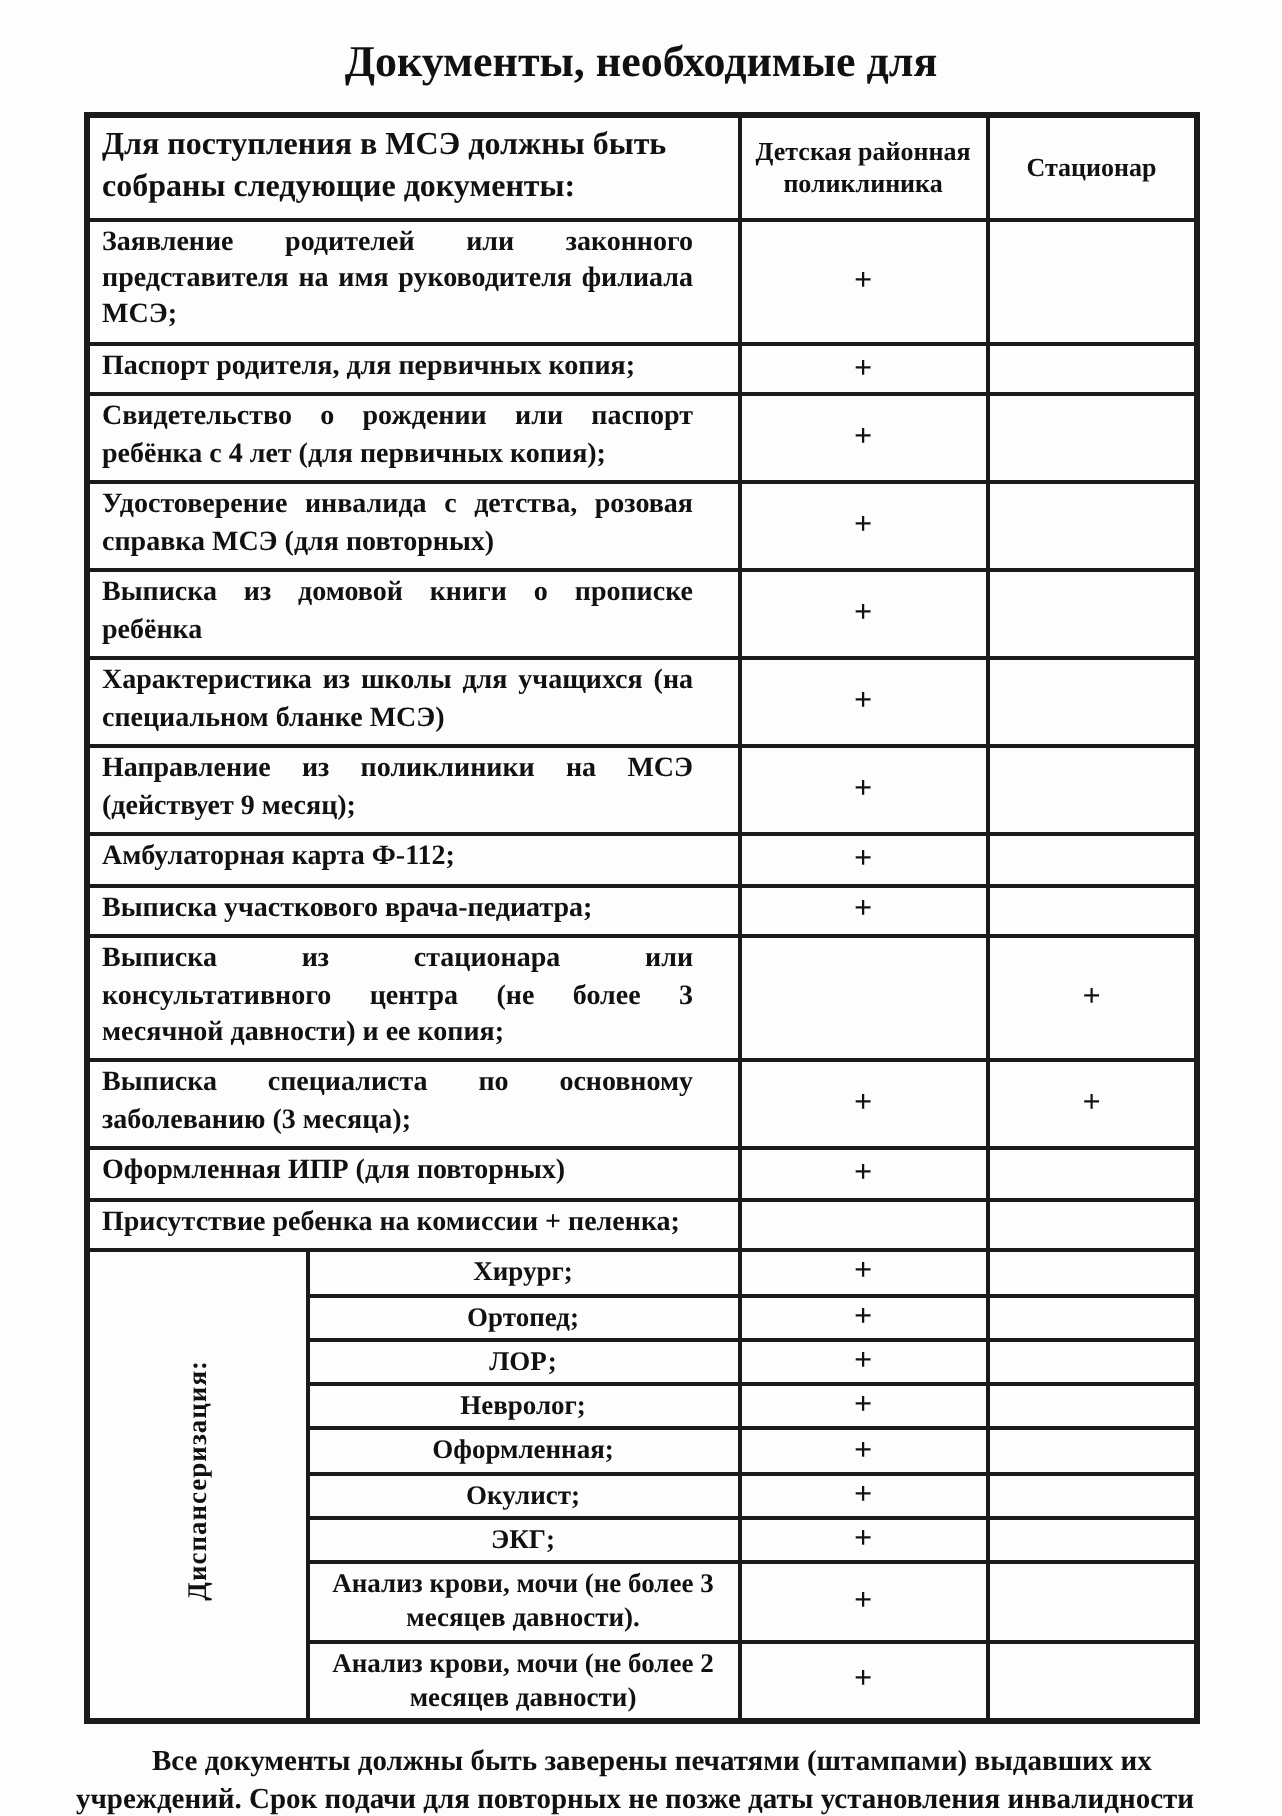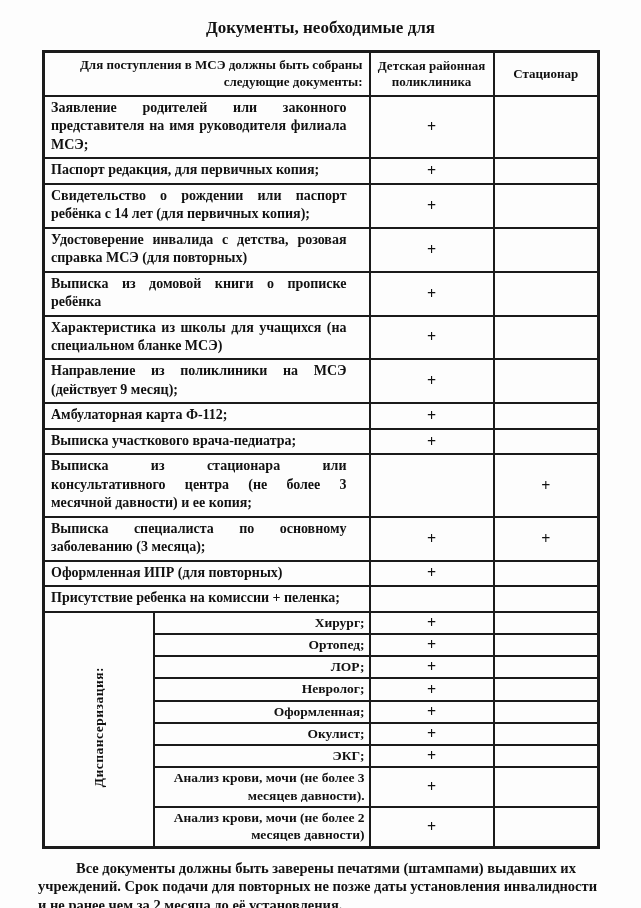--- a/index.html
+++ b/index.html
@@ -19,21 +19,21 @@
     width: 641px;
     min-height: 908px;
     box-sizing: border-box;
     padding-top: 18px;
   }
   .title-block {
     text-align: center;
     margin: 0 30px 12px 30px;
   }
   .title-line {
-    font-size: 17px;
+    font-size: 22px;
     line-height: 1.18;
   }
   .title-sub {
     font-size: 13px;
     line-height: 1.25;
     margin-top: 1px;
   }
   table.doc-table {
     border-collapse: collapse;
     table-layout: fixed;
@@ -41,22 +41,22 @@
     width: 555px;
     border: 3px solid #1b1b1b;
   }
   table.doc-table td, table.doc-table th {
     border: 2px solid #1b1b1b;
     vertical-align: middle;
     font-weight: 700;
     background: #fdfdfd;
   }
   th.hdr-docs {
-    font-size: 13px;
-    text-align: right;
+    font-size: 16px;
+    text-align: left;
     padding: 4px 6px;
     line-height: 1.3;
   }
   th.hdr-col {
     font-size: 13px;
     text-align: center;
     padding: 3px 4px;
     line-height: 1.25;
   }
   td.doc-cell {
@@ -65,21 +65,21 @@
     padding: 2px 22px 3px 6px;
     line-height: 1.32;
   }
   td.mark-cell {
     text-align: center;
     font-size: 16px;
     padding: 0 2px;
   }
   td.spec-cell {
     font-size: 13.5px;
-    text-align: right;
+    text-align: center;
     padding: 1px 4px 2px 4px;
     line-height: 1.28;
   }
   td.vlabel-cell {
     text-align: center;
     padding: 2px;
   }
   td.vlabel-cell .vtext {
     display: inline-block;
     writing-mode: vertical-rl;
@@ -118,26 +118,26 @@
         <th class="hdr-col">Детская районная поликлиника</th>
         <th class="hdr-col">Стационар</th>
       </tr>
 
       <tr>
         <td class="doc-cell" colspan="2">Заявление родителей или законного представителя на имя руководителя филиала МСЭ;</td>
         <td class="mark-cell">+</td>
         <td class="mark-cell"></td>
       </tr>
       <tr>
-        <td class="doc-cell" colspan="2">Паспорт редакция, для первичных копия;</td>
-        <td class="mark-cell">+</td>
-        <td class="mark-cell"></td>
-      </tr>
-      <tr>
-        <td class="doc-cell" colspan="2">Свидетельство о рождении или паспорт ребёнка с 14 лет (для первичных копия);</td>
+        <td class="doc-cell" colspan="2">Паспорт родителя, для первичных копия;</td>
+        <td class="mark-cell">+</td>
+        <td class="mark-cell"></td>
+      </tr>
+      <tr>
+        <td class="doc-cell" colspan="2">Свидетельство о рождении или паспорт ребёнка с 4 лет (для первичных копия);</td>
         <td class="mark-cell">+</td>
         <td class="mark-cell"></td>
       </tr>
       <tr>
         <td class="doc-cell" colspan="2">Удостоверение инвалида с детства, розовая справка МСЭ (для повторных)</td>
         <td class="mark-cell">+</td>
         <td class="mark-cell"></td>
       </tr>
       <tr>
         <td class="doc-cell" colspan="2">Выписка из домовой книги о прописке ребёнка</td>

